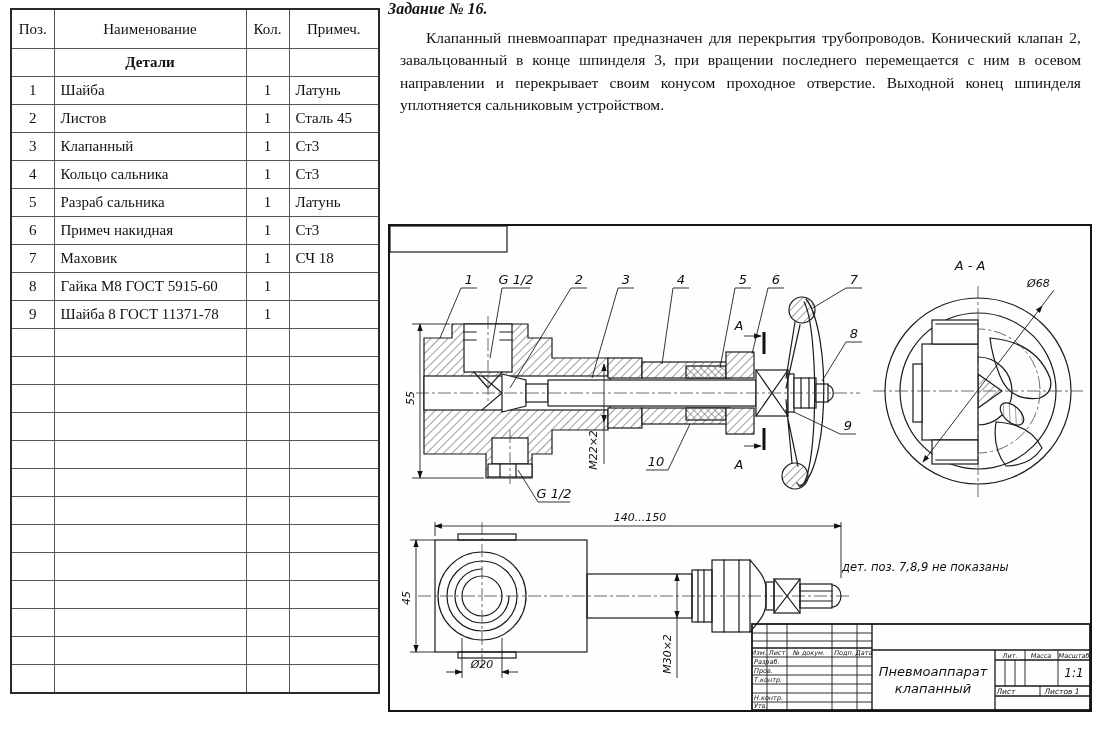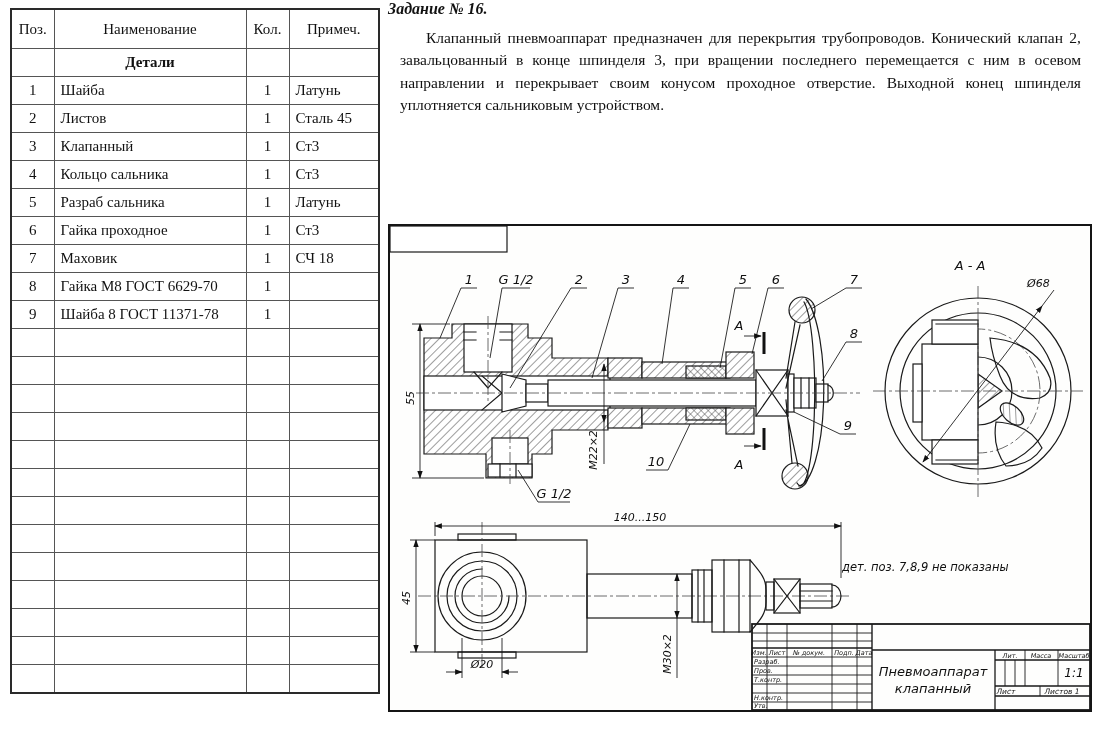--- a/index.html
+++ b/index.html
@@ -90,33 +90,33 @@
         <td class="">Ст3</td>
       </tr>
       <tr>
         <td class="c">5</td>
         <td class="">Разраб сальника</td>
         <td class="c">1</td>
         <td class="">Латунь</td>
       </tr>
       <tr>
         <td class="c">6</td>
-        <td class="">Гайка проходное</td>
+        <td class="">Примеч накидная</td>
         <td class="c">1</td>
         <td class="">Ст3</td>
       </tr>
       <tr>
         <td class="c">7</td>
         <td class="">Маховик</td>
         <td class="c">1</td>
         <td class="">СЧ 18</td>
       </tr>
       <tr>
         <td class="c">8</td>
-        <td class="">Гайка М8 ГОСТ 6629-70</td>
+        <td class="">Гайка М8 ГОСТ 5915-60</td>
         <td class="c">1</td>
         <td class=""></td>
       </tr>
       <tr>
         <td class="c">9</td>
         <td class="">Шайба 8 ГОСТ 11371-78</td>
         <td class="c">1</td>
         <td class=""></td>
       </tr>
       <tr>

